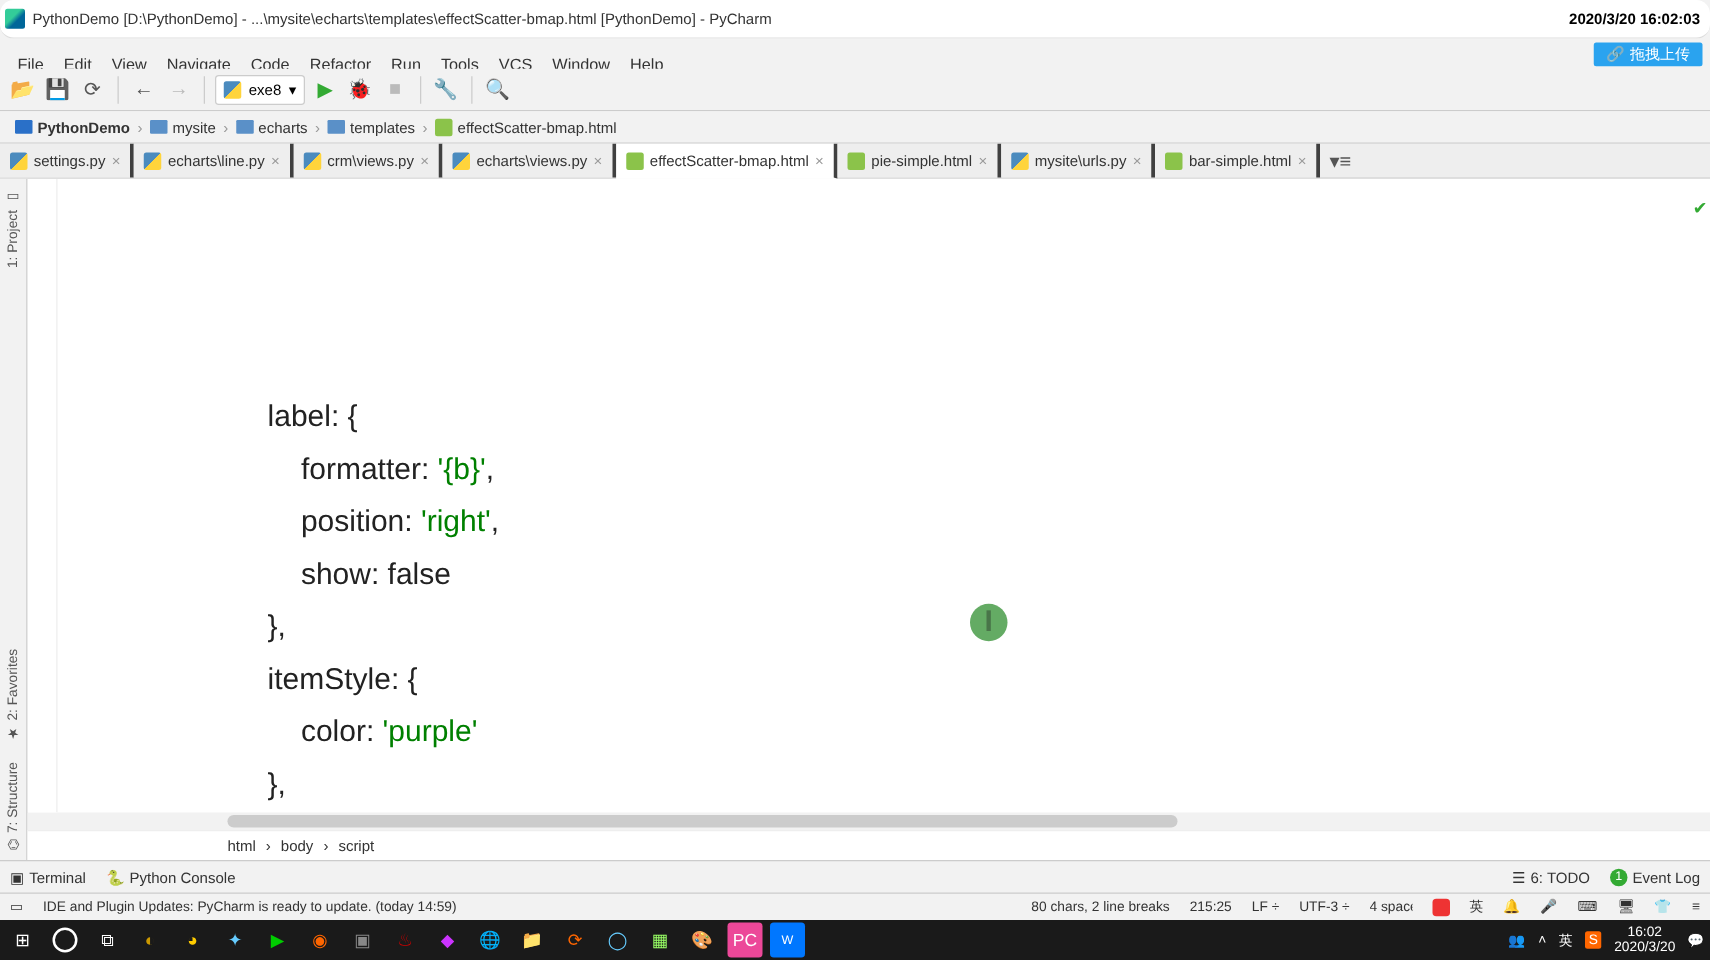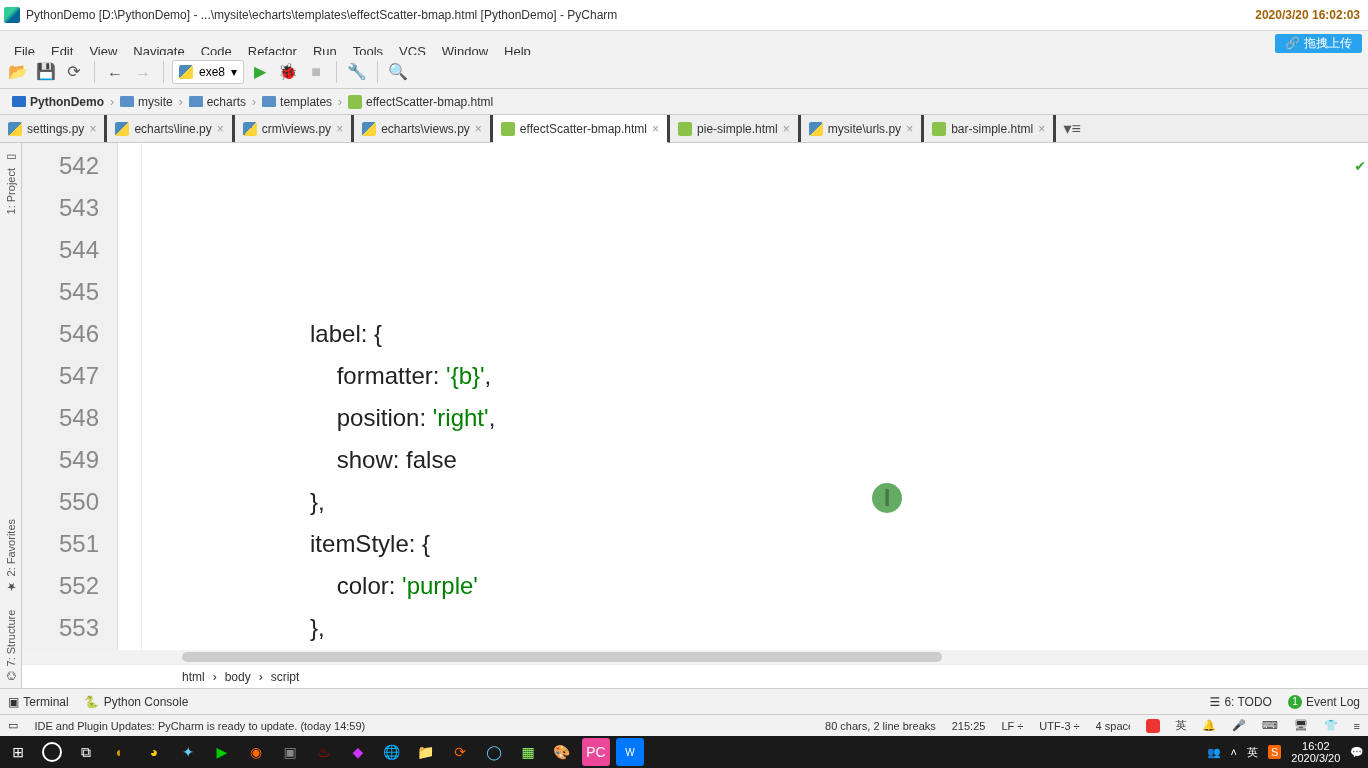--- a/index.html
+++ b/index.html
@@ -1,20 +1,20 @@
 <!DOCTYPE html>
 <html><head>
 <meta charset="utf-8">
 <style>
 * { margin: 0; padding: 0; box-sizing: border-box; font-family: "Segoe UI", Arial, sans-serif; }
 body { background: #f2f2f2; width: 1368px; height: 768px; overflow: hidden; display: flex; flex-direction: column; }
-.title-bar { height: 24px; background: #fff; display: flex; align-items: center; padding: 15px 4px; font-size: 12px; border-bottom: 1px solid #ddd; }
+.title-bar { height: 24px; background: #fff; display: flex; align-items: center; padding: 15px 4px; font-size: 12px; border-bottom: 1px solid #ddd; border-radius: 11px; }
 .title-bar .app-icon { width: 16px; height: 16px; background: linear-gradient(135deg,#3c9 40%,#069 60%); margin-right: 6px; border-radius: 2px; }
 .title-bar .title { flex: 1; color: #333; }
-.title-bar .timestamp { color: #a16207; font-weight: bold; margin-right: 4px; }
+.title-bar .timestamp { color: #000000; font-weight: bold; margin-right: 4px; }
 .menu-bar { height: 24px; background: #f2f2f2; display: flex; align-items: center; padding: 0 6px; font-size: 13px; }
 .menu-bar .menu-item { padding: 0 8px; cursor: pointer; color: #333; margin-top: 16px; }
 .menu-bar .menu-item .ul { text-decoration: underline; }
 .menu-bar .spacer { flex: 1; }
 .menu-bar .cloud-btn { background: #2aa3ef; color: #fff; padding: 1px 10px; border-radius: 2px; font-size: 12px; display: flex; align-items: center; gap: 4px; }
 .menu-bar .cloud-icon { color: #fff; font-size: 12px; }
 .toolbar { height: 34px; background: #f2f2f2; display: flex; align-items: center; border-bottom: 1px solid #ccc; padding: 0 6px; gap: 4px; }
 .toolbar .tb-btn { width: 24px; height: 24px; display: flex; align-items: center; justify-content: center; color: #555; cursor: pointer; }
 .toolbar .tb-btn.disabled { color: #bbb; }
 .toolbar .sep { width: 1px; height: 22px; background: #ccc; margin: 0 4px; }
@@ -186,34 +186,20 @@
 
 <div class="main">
   <div class="left-tools">
     <div class="vtab"><span>1: Project</span> ▭</div>
     <div style="flex:1"></div>
     <div class="vtab">★ <span>2: Favorites</span></div>
     <div class="vtab">⌬ <span>7: Structure</span></div>
   </div>
   <div class="editor-wrap">
     <div class="editor">
-      <div class="gutter" id="gutter">
-          <div>542</div>
-          <div>543</div>
-          <div>544</div>
-          <div>545</div>
-          <div>546</div>
-          <div>547</div>
-          <div>548</div>
-          <div>549</div>
-          <div>550</div>
-          <div>551</div>
-          <div>552</div>
-          <div>553</div>
-        </div>
       <div class="fold-strip"></div>
       <div class="code" id="code">
         <span class="right-marker">✔</span>
         <div class="cursor-badge">I</div>
       <div>                        label: {</div><div>                            formatter: <span class="str">'{b}'</span>,</div><div>                            position: <span class="str">'right'</span>,</div><div>                            show: false</div><div>                        },</div><div>                        itemStyle: {</div><div>                            color: <span class="str">'purple'</span></div><div>                        },</div><div>                        emphasis: {</div></div>
     </div>
     <div class="hscroll">
         <div class="thumb"></div>
       </div>
     <div class="breadcrumb-code">

